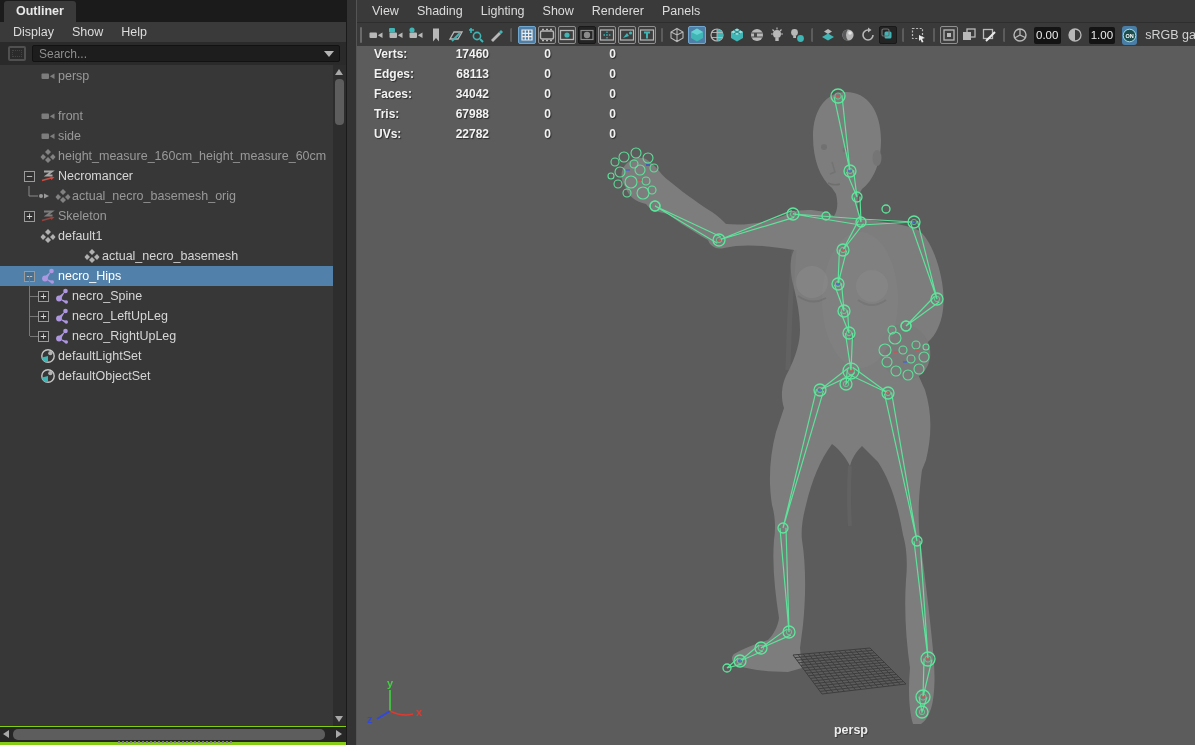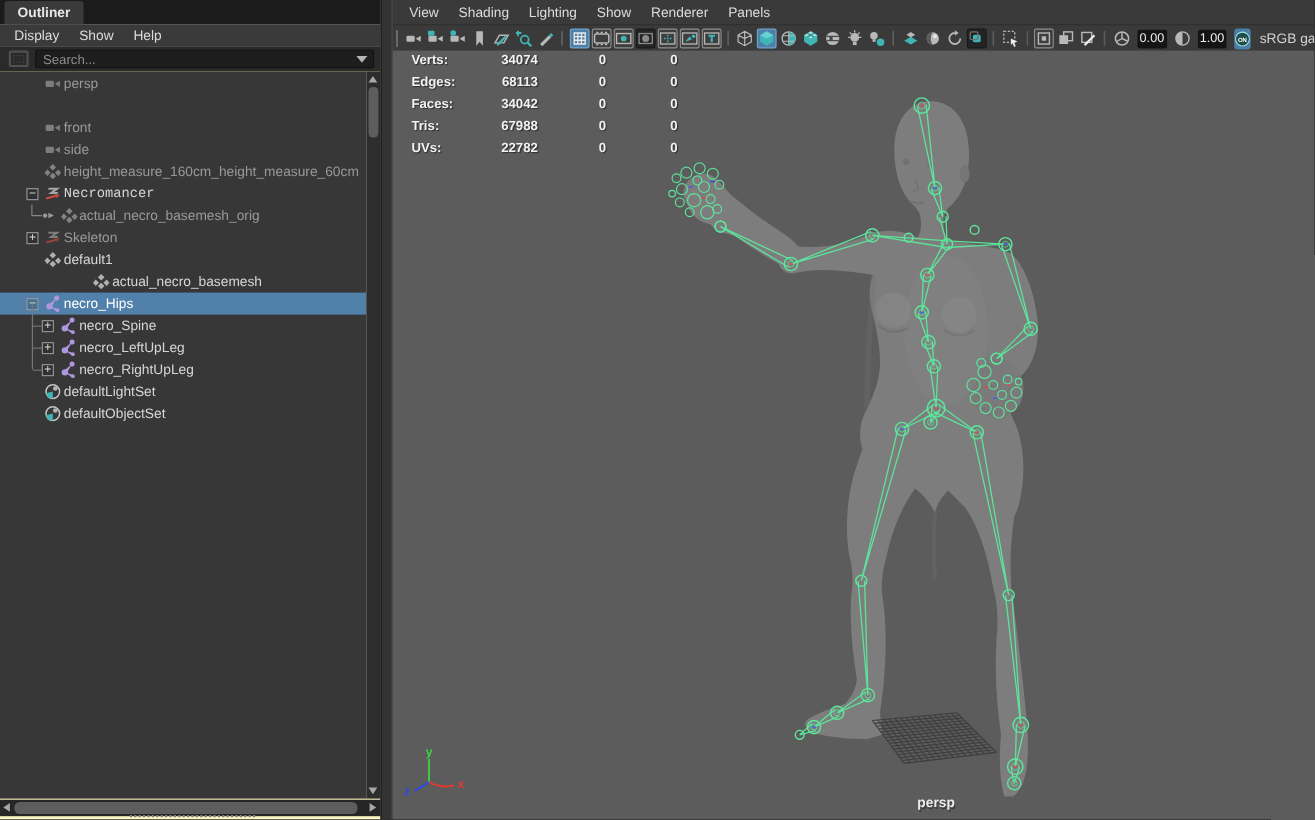--- a/index.html
+++ b/index.html
@@ -1,21 +1,21 @@
 <!DOCTYPE html>
 <html><head>
 <meta charset="utf-8">
 <style>
   * { box-sizing: border-box; margin: 0; padding: 0; }
   html,body { width:1195px; height:745px; background:#2b2b2b; overflow:hidden;
               font-family:"Liberation Sans", sans-serif; }
   #root { position:relative; width:1195px; height:745px; background:#252525; }
 
   
-  #outliner { position:absolute; left:0; top:0; width:346px; height:745px; background:#fef9c3; }
+  #outliner { position:absolute; left:0; top:0; width:346px; height:745px; background:#84cc16; }
   #ol-tabstrip { position:absolute; left:0; top:0; width:100%; height:22px; background:#1b1b1b; }
   #ol-tab { position:absolute; left:4px; top:1px; height:21px; padding:0 12px; background:#3a3a3a;
             color:#e8e8e8; font-size:12.5px; font-weight:bold; line-height:21px;
             border-top-left-radius:3px; border-top-right-radius:3px; }
   #ol-menus { position:absolute; left:0; top:22px; width:100%; height:20px; background:#3a3a3a; display:flex; align-items:center; padding-left:4px; }
   .menu-item { color:#dcdcdc; font-size:12.5px; padding:0 9px; height:20px; line-height:20px; cursor:default; }
   #ol-searchrow { position:absolute; left:0; top:42px; width:100%; height:23px; background:#2a2a2a; display:flex; align-items:center; }
   #ol-filter { width:18px; height:15px; margin:0 6px 0 8px; border:2px solid #5a5a5a; border-radius:2px; opacity:.8; position:relative; }
   #ol-filter:before { content:""; position:absolute; left:2px; top:2px; right:2px; bottom:2px; border:1px dotted #4a4a4a; }
   #ol-search { flex:1; height:17px; margin-right:6px; background:#1d1d1d; border:1px solid #121212; border-radius:2px;
@@ -127,21 +127,21 @@
             </svg></span>
           <span class="t-label" style="left: 58px;">height_measure_160cm_height_measure_60cm</span>
         </div>
         <div class="row" style="top: 101px;">
           <div class="expander" style="left: 24px;">−</div>
           <span class="t-icon" style="left: 40px;"><svg width="16" height="16" viewBox="0 0 16 16">
               <path d="M4,3.5 h8 l-5.5,4 h6" stroke="#a8a8a8" stroke-width="1.8" fill="none"></path>
               <path d="M2,12.5 L11,10" stroke="#cf4b42" stroke-width="1.8"></path>
               <path d="M14.5,9 L10,8.7 L11.5,12 Z" fill="#cf4b42"></path>
             </svg></span>
-          <span class="t-label" style="left: 58px; font-family: Liberation Mono, monospace;">Necromancer</span>
+          <span class="t-label" style="left: 58px;">Necromancer</span>
         </div>
         <div class="row dim" style="top: 121px;">
           <svg width="26" height="20" class="conn" style="left: 28px;">
             <path d="M1,0 V10 H10" stroke="#8a8a8a" fill="none"></path>
             <circle cx="13" cy="10" r="2" fill="#9a9a9a"></circle>
             <path d="M16,7.5 L21,10 L16,12.5 Z" fill="#9a9a9a"></path>
           </svg>
           <span class="t-icon" style="left: 55px;"><svg width="16" height="16" viewBox="0 0 16 16">
               <g fill="#b0b0b0">
                 <path d="M8,1 L11,4 L8,7 L5,4 Z"></path>
@@ -700,21 +700,21 @@
             <text x="387" y="687" fill="#3fd43f" font-size="11" font-weight="bold" font-family="Liberation Sans,sans-serif">y</text>
             <text x="416" y="716" fill="#e03a30" font-size="11" font-weight="bold" font-family="Liberation Sans,sans-serif">x</text>
             <text x="367" y="723" fill="#3048e0" font-size="11" font-weight="bold" font-family="Liberation Sans,sans-serif">z</text>
           </g>
         <text id="persp-shadow" x="852" y="735" text-anchor="middle" font-size="12.5" font-weight="bold" fill="#3c3c3c">persp</text>
         <text id="persp-label" x="851" y="734" text-anchor="middle" font-size="12.5" font-weight="bold" fill="#ececec">persp</text>
       </svg>
       <div id="hud">
           <div class="hud-row">
             <span class="hud-cell hud-label">Verts:</span>
-            <span class="hud-cell hud-v1">34074</span>
+            <span class="hud-cell hud-v1">17460</span>
             <span class="hud-cell hud-v2">0</span>
             <span class="hud-cell hud-v3">0</span>
           </div>
           <div class="hud-row">
             <span class="hud-cell hud-label">Edges:</span>
             <span class="hud-cell hud-v1">68113</span>
             <span class="hud-cell hud-v2">0</span>
             <span class="hud-cell hud-v3">0</span>
           </div>
           <div class="hud-row">

